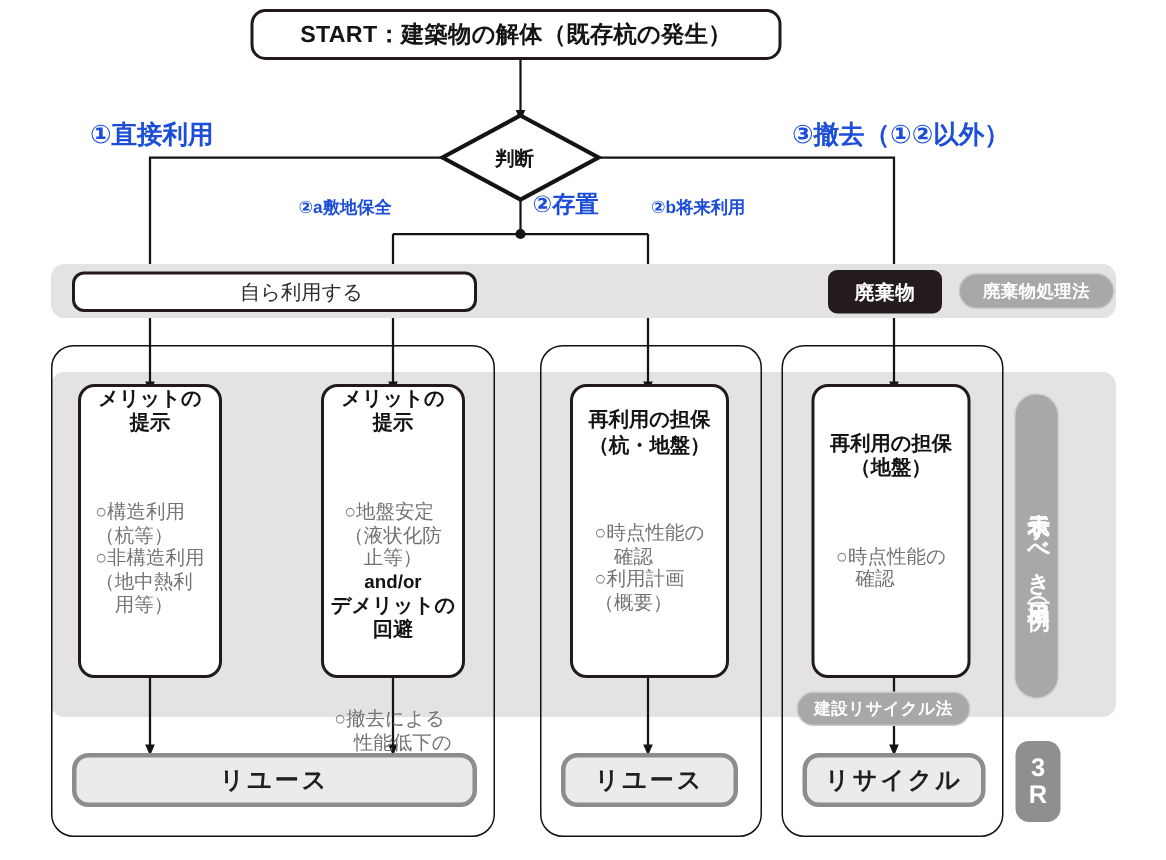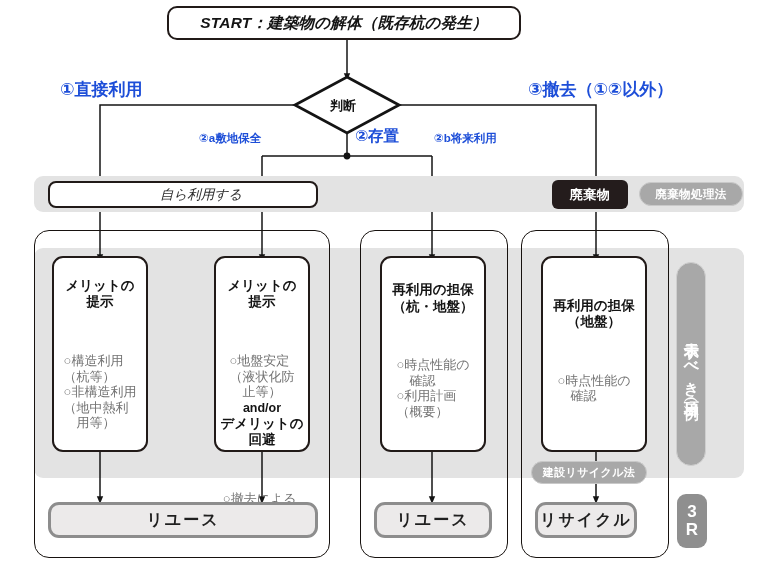--- a/index.html
+++ b/index.html
@@ -37,21 +37,20 @@
   .hardbox{
     position:absolute;
     background:#ffffff;
     border:2.6px solid #211a18;
     border-radius:9px;
     display:flex;
     align-items:center;
     justify-content:center;
     text-align:center;
     box-sizing:border-box;
-    font-style:italic;
   }
   .startbox{
     border-radius:10px;
     font-weight:bold;
     font-size:15.5px;
     letter-spacing:.2px;
     color:#141414;
   }
   .rowbox{
     font-size:13.5px;
@@ -82,21 +81,21 @@
     border:1.5px solid #c9c9c9;
   }
 
   
   .card{
     position:absolute;
     background:#ffffff;
     border:2.8px solid #211a18;
     border-radius:11px;
     box-sizing:border-box;
-    padding:20px 4px 6px;
+    padding:0 4px 6px;
     display:flex;
     flex-direction:column;
     align-items:center;
   }
   .card.center-v{justify-content:center;padding-bottom:26px;}
   .card .ttl{
     font-weight:bold;
     font-size:13.5px;
     line-height:1.22;
     text-align:center;
@@ -284,21 +283,21 @@
     <div class="ttl">再利用の担保
 （地盤）</div>
     <div class="itm">○時点性能の
 　確認</div>
   </div>
 
   <div class="pill" style="left:531px;top:461px;width:116px;height:23px;font-size:11px;">建設リサイクル法</div>
 
   <div class="result" style="left:48px;top:502px;width:270px;height:36px;">リユース</div>
   <div class="result" style="left:374px;top:502px;width:118px;height:36px;">リユース</div>
-  <div class="result" style="left:535px;top:502px;width:102px;height:36px;">リサイクル</div>
+  <div class="result" style="left:535px;top:502px;width:122px;height:36px;">リサイクル</div>
 
   <div class="vpill tr" style="left:676px;top:262px;width:30px;height:204px;">表示すべき項目（例）</div>
 
   <div class="rpill" style="left:677px;top:494px;width:30px;height:54px;">
     <span>3</span>
     <span>R</span>
   </div>
 
 </div>
 

